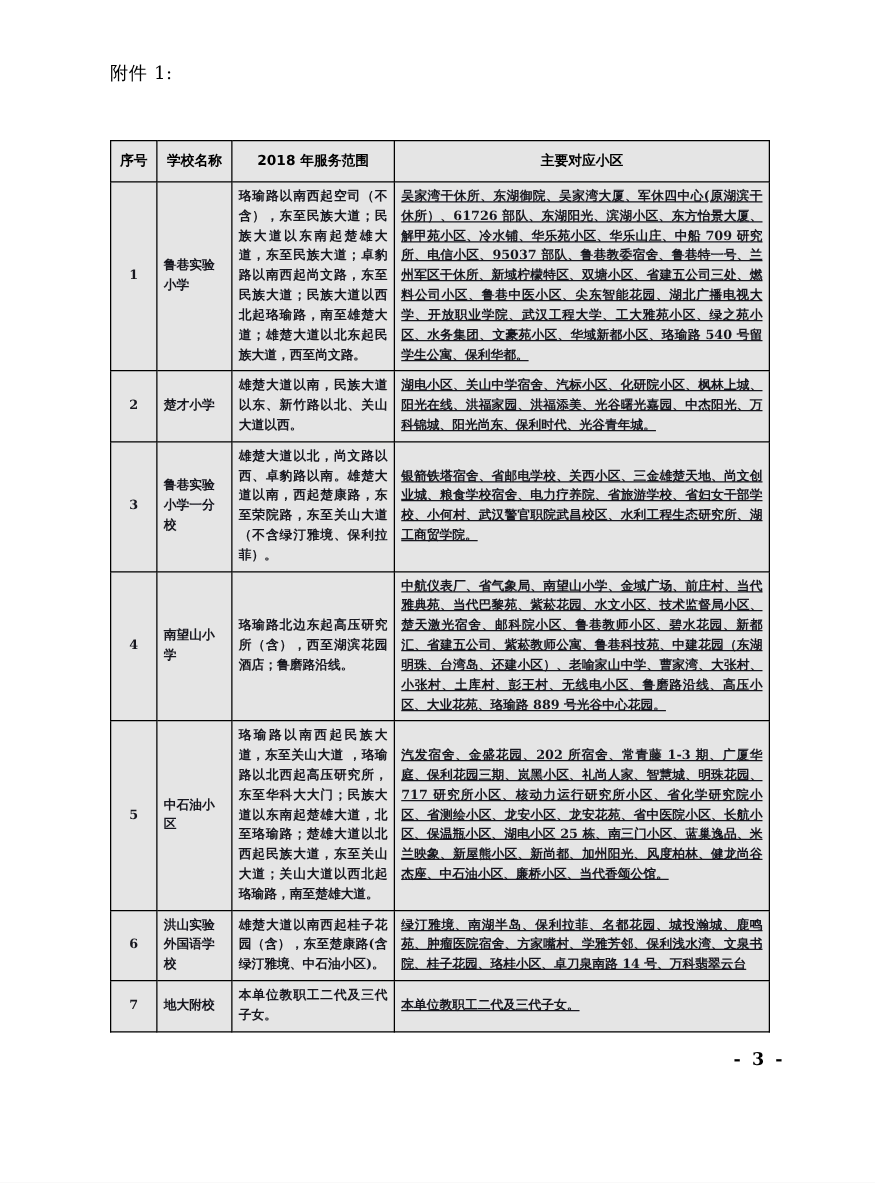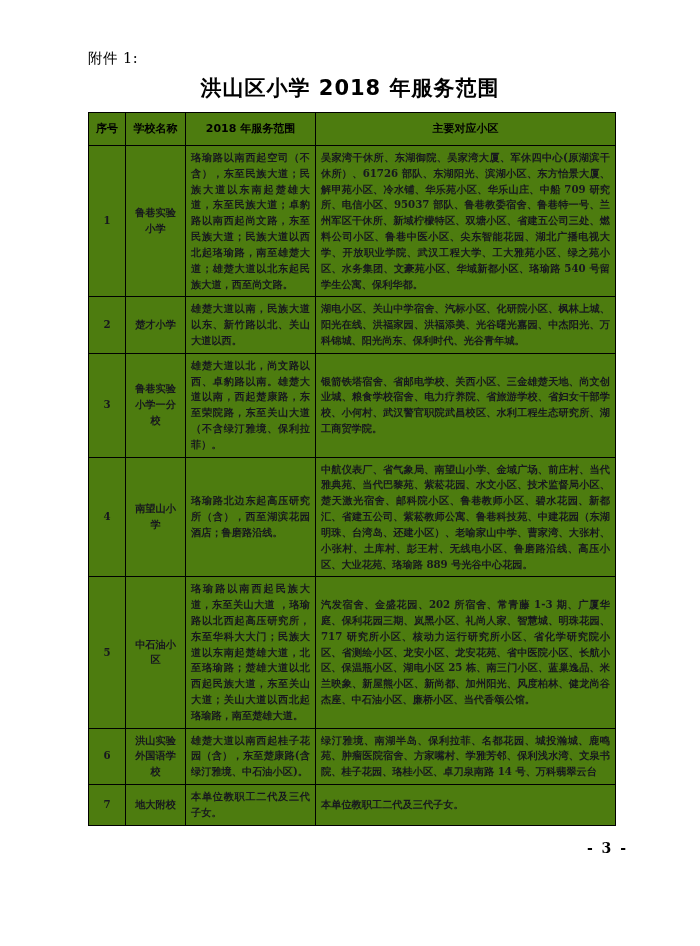--- a/index.html
+++ b/index.html
@@ -43,21 +43,21 @@
     color: #000;
     font-family: "DejaVu Sans", "Liberation Sans", sans-serif;
   }
   table.range-table {
     position: absolute;
     left: 88px;
     top: 112px;
     width: 527px;
     border-collapse: collapse;
     table-layout: fixed;
-    background: #4d7c0f;
+    background: #e5e5e5;
   }
   table.range-table th,
   table.range-table td {
     border: 1px solid #000;
     padding: 4px 5px;
     vertical-align: middle;
     font-size: 10.2px;
     line-height: 1.55;
     color: #17171f;
     font-family: "DejaVu Serif", "Liberation Serif", serif;
@@ -77,57 +77,57 @@
   col.c-range { width: 130px; }
   col.c-areas { width: 300px; }
 
   td.cell-idx {
     text-align: center;
     font-size: 10.5px;
     font-weight: bold;
     color: #2b2b35;
   }
   td.cell-school {
-    text-align: center;
+    text-align: left;
     font-weight: bold;
     font-size: 10.4px;
     letter-spacing: 0px;
     color: #1b1b26;
   }
   td.cell-range {
     text-align: justify;
     text-align-last: left;
     font-weight: bold;
     color: #1b1b26;
   }
   td.cell-areas {
     text-align: justify;
     text-align-last: left;
     font-weight: bold;
     color: #1b1b26;
+    text-decoration: underline;
   }
   .page-number {
     position: absolute;
     right: 72px;
     top: 840px;
     font-size: 14px;
     font-weight: bold;
     letter-spacing: 2px;
     color: #000;
     font-family: "DejaVu Serif", "Liberation Serif", serif;
   }
 </style>
 </head>
 <body>
 
 <div class="page">
 
   <div class="attachment-label">附件 1:</div>
 
-  <div class="doc-title">洪山区小学 2018 年服务范围</div>
 
   <table class="range-table">
     <colgroup>
       <col class="c-idx">
       <col class="c-school">
       <col class="c-range">
       <col class="c-areas">
     </colgroup>
     <thead>
       <tr>

